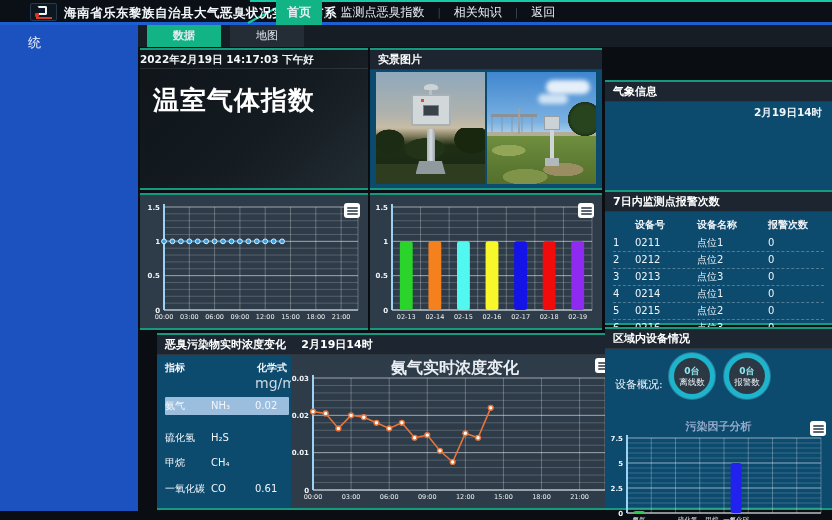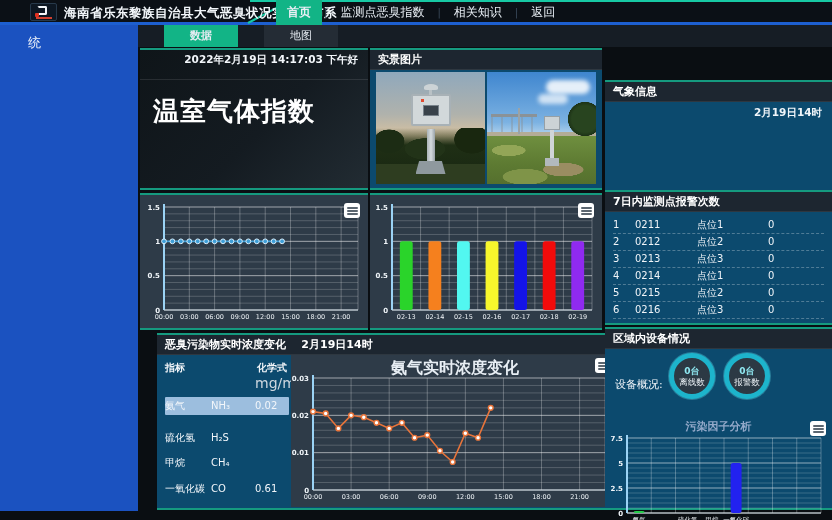--- a/index.html
+++ b/index.html
@@ -19,31 +19,31 @@
   .nav-item{height:25px;line-height:25px;padding:0 11px;font-size:12px;color:#e8eef4;cursor:pointer;white-space:nowrap;}
   .nav-item.active{background:#12b486;font-weight:bold;}
   .nav-sep{color:#3a4a5c;font-size:10px;padding:0 2px;}
 
   
   .sidebar{position:absolute;left:0;top:25px;width:138px;height:486px;background:#1b52c0;z-index:20;}
   .sidebar-text{padding:9px 0 0 28px;font-size:13px;color:#f0f4fa;}
 
   
   .tabbar{position:absolute;left:138px;top:25px;width:694px;height:22px;background:#161d25;display:flex;z-index:20;}
-  .tab{width:74px;height:22px;line-height:22px;text-align:center;font-size:11px;color:#e6ecf2;background:#242c35;cursor:pointer;margin-left:26px;}
+  .tab{width:74px;height:22px;line-height:22px;text-align:center;font-size:11px;color:#e6ecf2;background:#242c35;cursor:pointer;margin-left:9px;}
   .tab.active{background:#12b486;font-weight:bold;}
   .tab-underline{position:absolute;left:287px;top:44px;width:545px;height:3px;background:#1d5fd0;z-index:19;}
 
   
   .panel{position:absolute;background:#0c4a6e;border-top:2px solid #159a7f;border-bottom:2px solid #159a7f;z-index:10;}
   .panel-header{height:20px;line-height:19px;padding:0 8px;background:#1d2630;border-bottom:1px solid rgba(255,255,255,0.08);font-size:11px;font-weight:bold;color:#fff;white-space:nowrap;}
   .chart-bg{background:#2e3b48;}
 
   #panel-clock{left:140px;top:48px;width:228px;height:142px;background:linear-gradient(135deg,#0f1519 0%,#141b21 55%,#222c33 100%);}
-  #panel-clock .dateline{height:30px;line-height:18px;text-align:right;padding-right:10px;font-size:10.5px;font-weight:bold;color:#f2f6fa;border-bottom:1px solid rgba(255,255,255,0.10);}
+  #panel-clock .dateline{height:19px;line-height:18px;padding-right:10px;font-size:10.5px;font-weight:bold;color:#f2f6fa;border-bottom:1px solid rgba(255,255,255,0.10);}
   #panel-clock .headline{margin:14px 0 0 13px;font-size:26px;font-weight:bold;color:#fff;letter-spacing:1px;}
 
   #panel-photos{left:370px;top:48px;width:232px;height:142px;}
   .photos-row{display:flex;gap:2px;margin:2px 6px 0 6px;height:112px;}
   .photo{position:relative;flex:1;overflow:hidden;}
   
   .photo.dusk{background:linear-gradient(180deg,#8fa8bc 0%,#b0b2ac 38%,#d9c3a0 58%,#c3ab8a 70%,#8e8468 78%);}
   .dusk .trees{position:absolute;left:0;bottom:18px;width:100%;height:38px;
     background:
       radial-gradient(ellipse 26px 20px at 12% 35%, #1c2c14 58%, transparent 60%),
@@ -300,20 +300,26 @@
       <rect x="115.57142857142857" y="46.33333333333333" width="12.857142857142858" height="68.66666666666667" rx="2.5" fill="#f7f72c"></rect>
       <rect x="144.14285714285717" y="46.33333333333333" width="12.857142857142858" height="68.66666666666667" rx="2.5" fill="#1414e8"></rect>
       <rect x="172.71428571428572" y="46.33333333333333" width="12.857142857142858" height="68.66666666666667" rx="2.5" fill="#f20b0b"></rect>
       <rect x="201.2857142857143" y="46.33333333333333" width="12.857142857142858" height="68.66666666666667" rx="2.5" fill="#8f2af0"></rect>
     </svg>
 </div>
 
 <div class="panel" id="panel-alarms">
   <div class="panel-header">7日内监测点报警次数</div>
   <div class="alarm-table">
+      <div class="alarm-row head">
+        <span></span>
+        <span>设备号</span>
+        <span>设备名称</span>
+        <span>报警次数</span>
+      </div>
       <div class="alarm-row">
         <span>1</span>
         <span>0211</span>
         <span>点位1</span>
         <span>0</span>
       </div>
       <div class="alarm-row">
         <span>2</span>
         <span>0212</span>
         <span>点位2</span>

